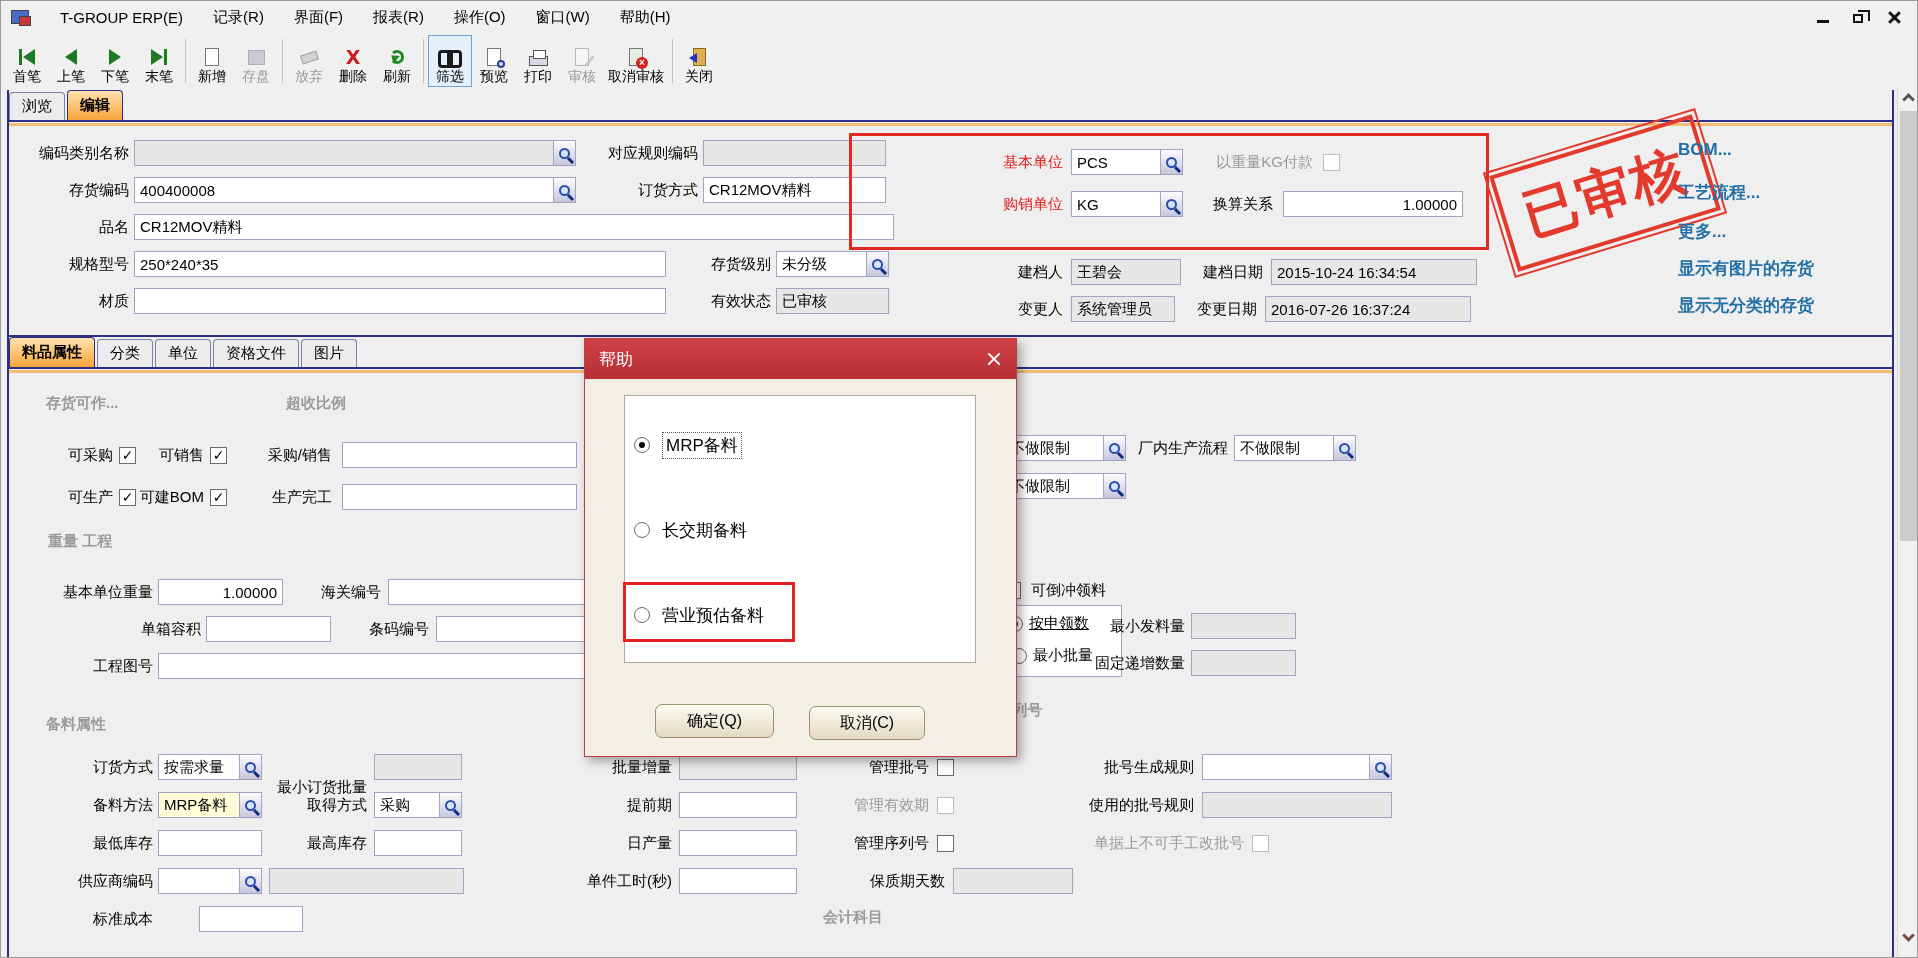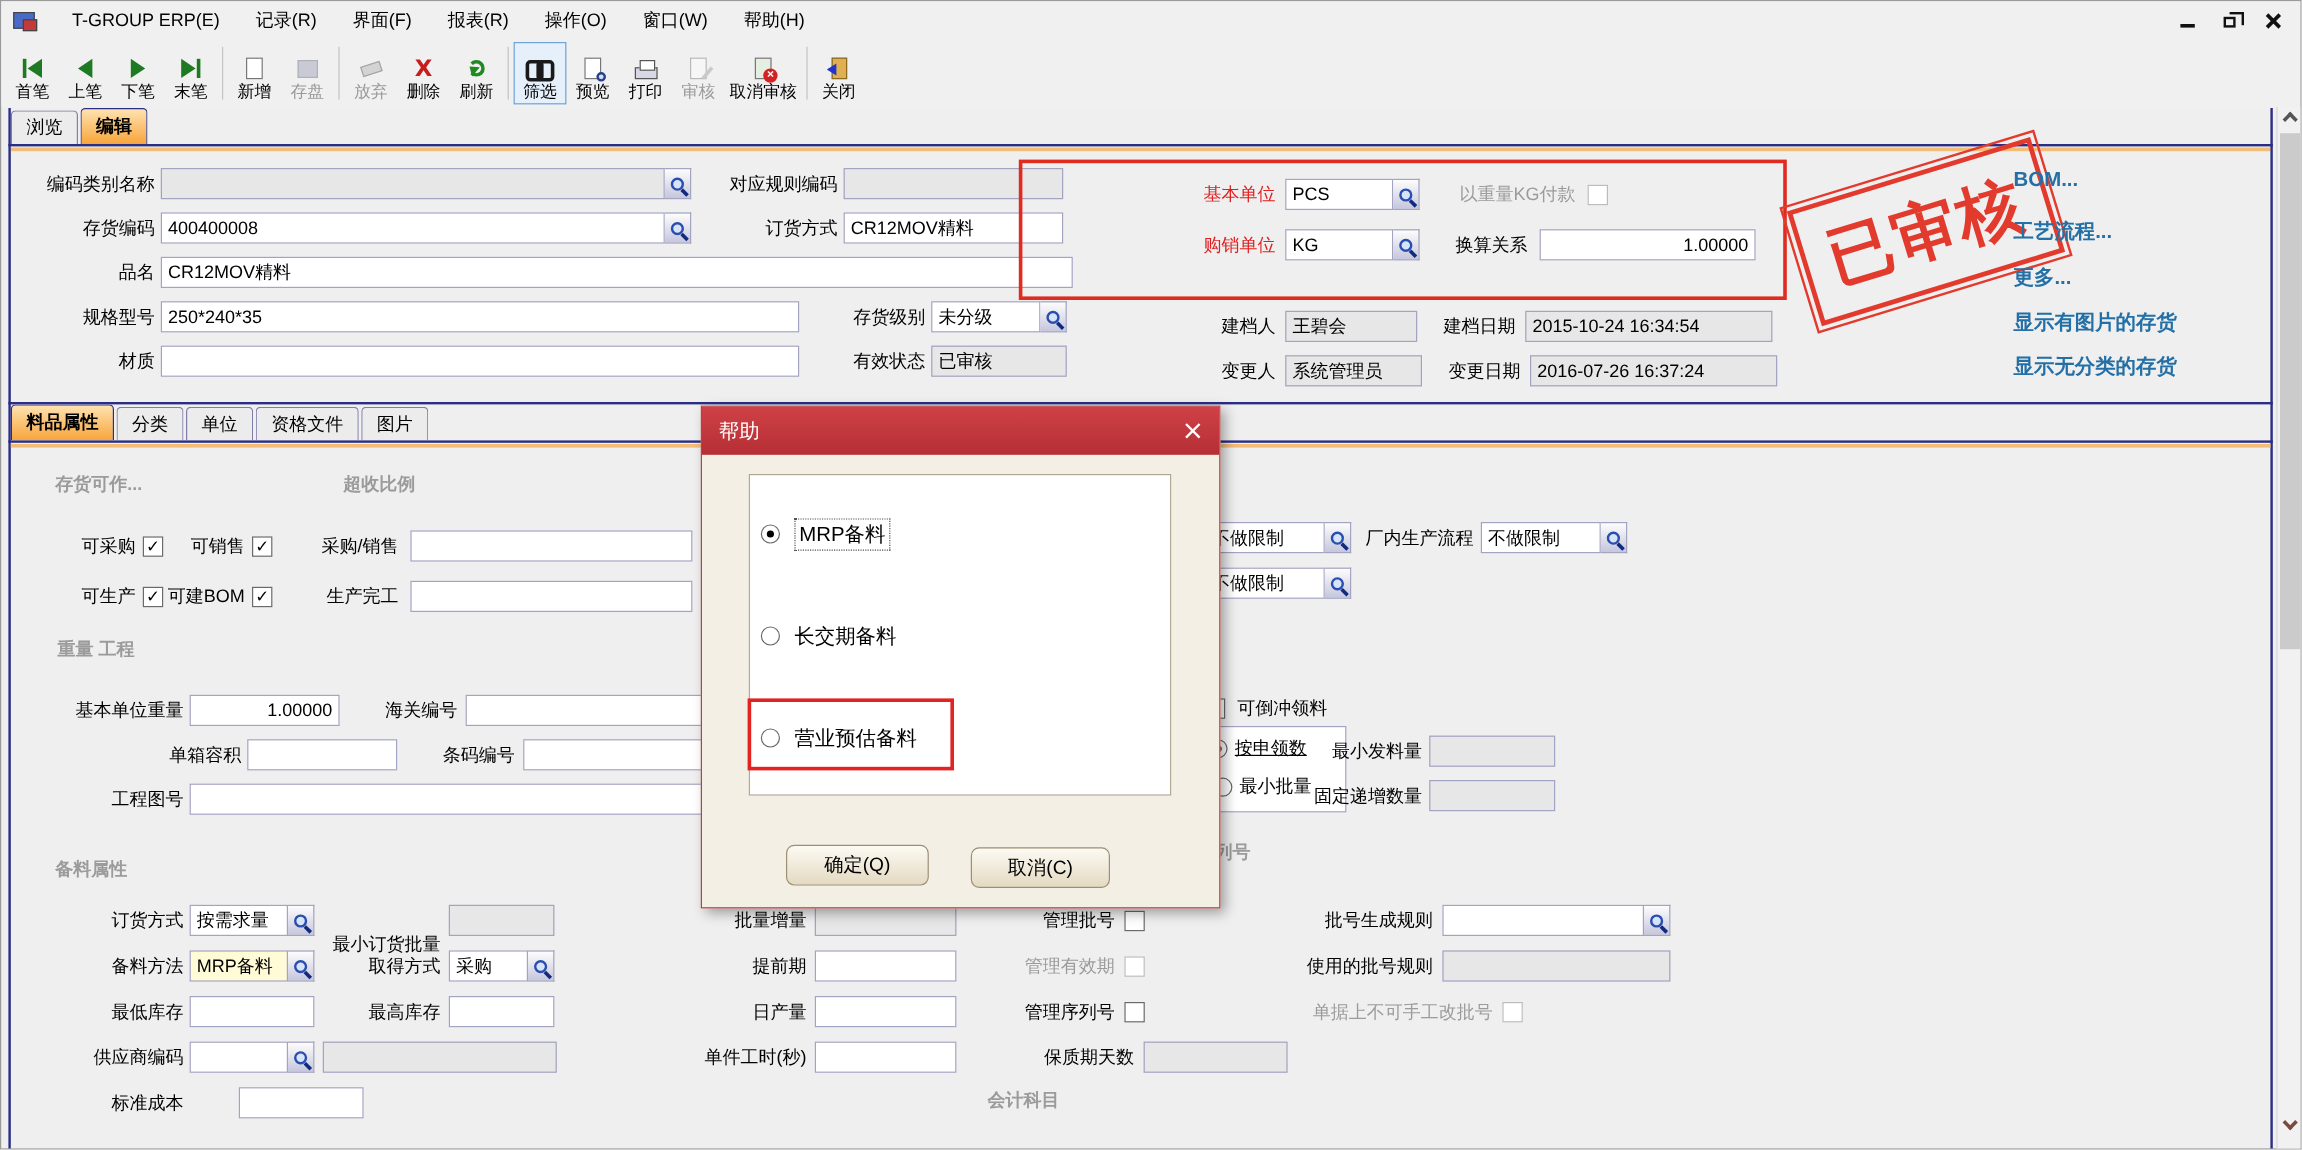--- a/index.html
+++ b/index.html
@@ -301,21 +301,21 @@
   </div>
 
   <div class="row" style="left:0;top:258px;">
     <span class="lbl" style="width:1062px;">建档人</span>
     <span class="fld ro" style="margin-left:8px;width:110px;">王碧会</span>
     <span class="lbl" style="width:82px;">建档日期</span>
     <span class="fld ro" style="margin-left:8px;width:206px;">2015-10-24 16:34:54</span>
   </div>
   <div class="row" style="left:0;top:295px;">
     <span class="lbl" style="width:1062px;">变更人</span>
-    <span class="fld ro" style="margin-left:8px;width:114px;">系统管理员</span>
+    <span class="fld ro" style="margin-left:8px;width:104px;">系统管理员</span>
     <span class="lbl" style="width:82px;">变更日期</span>
     <span class="fld ro" style="margin-left:8px;width:206px;">2016-07-26 16:37:24</span>
   </div>
 
   <div class="stamp">
       <span>已审核</span>
     </div>
   <a class="link" style="left:1677px;top:139px;">BOM...</a>
   <a class="link" style="left:1677px;top:180px;">工艺流程...</a>
   <a class="link" style="left:1677px;top:219px;">更多...</a>

